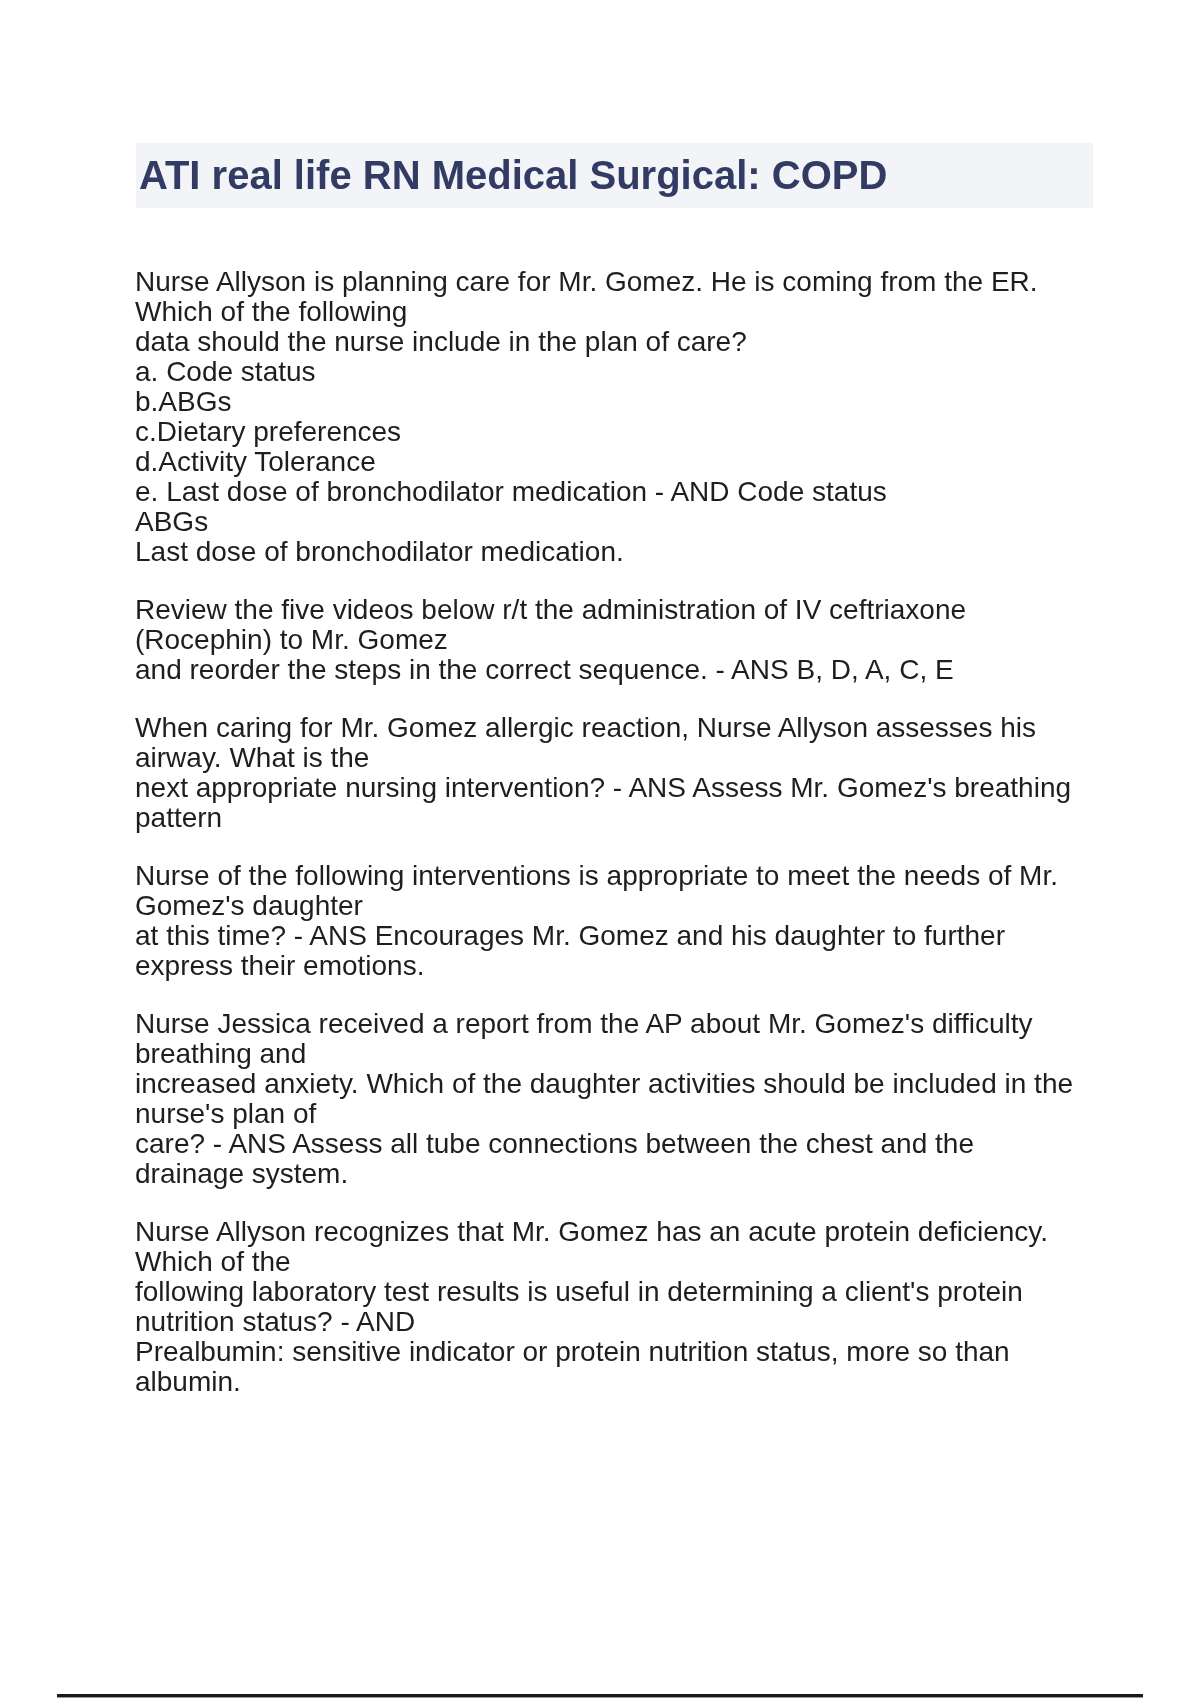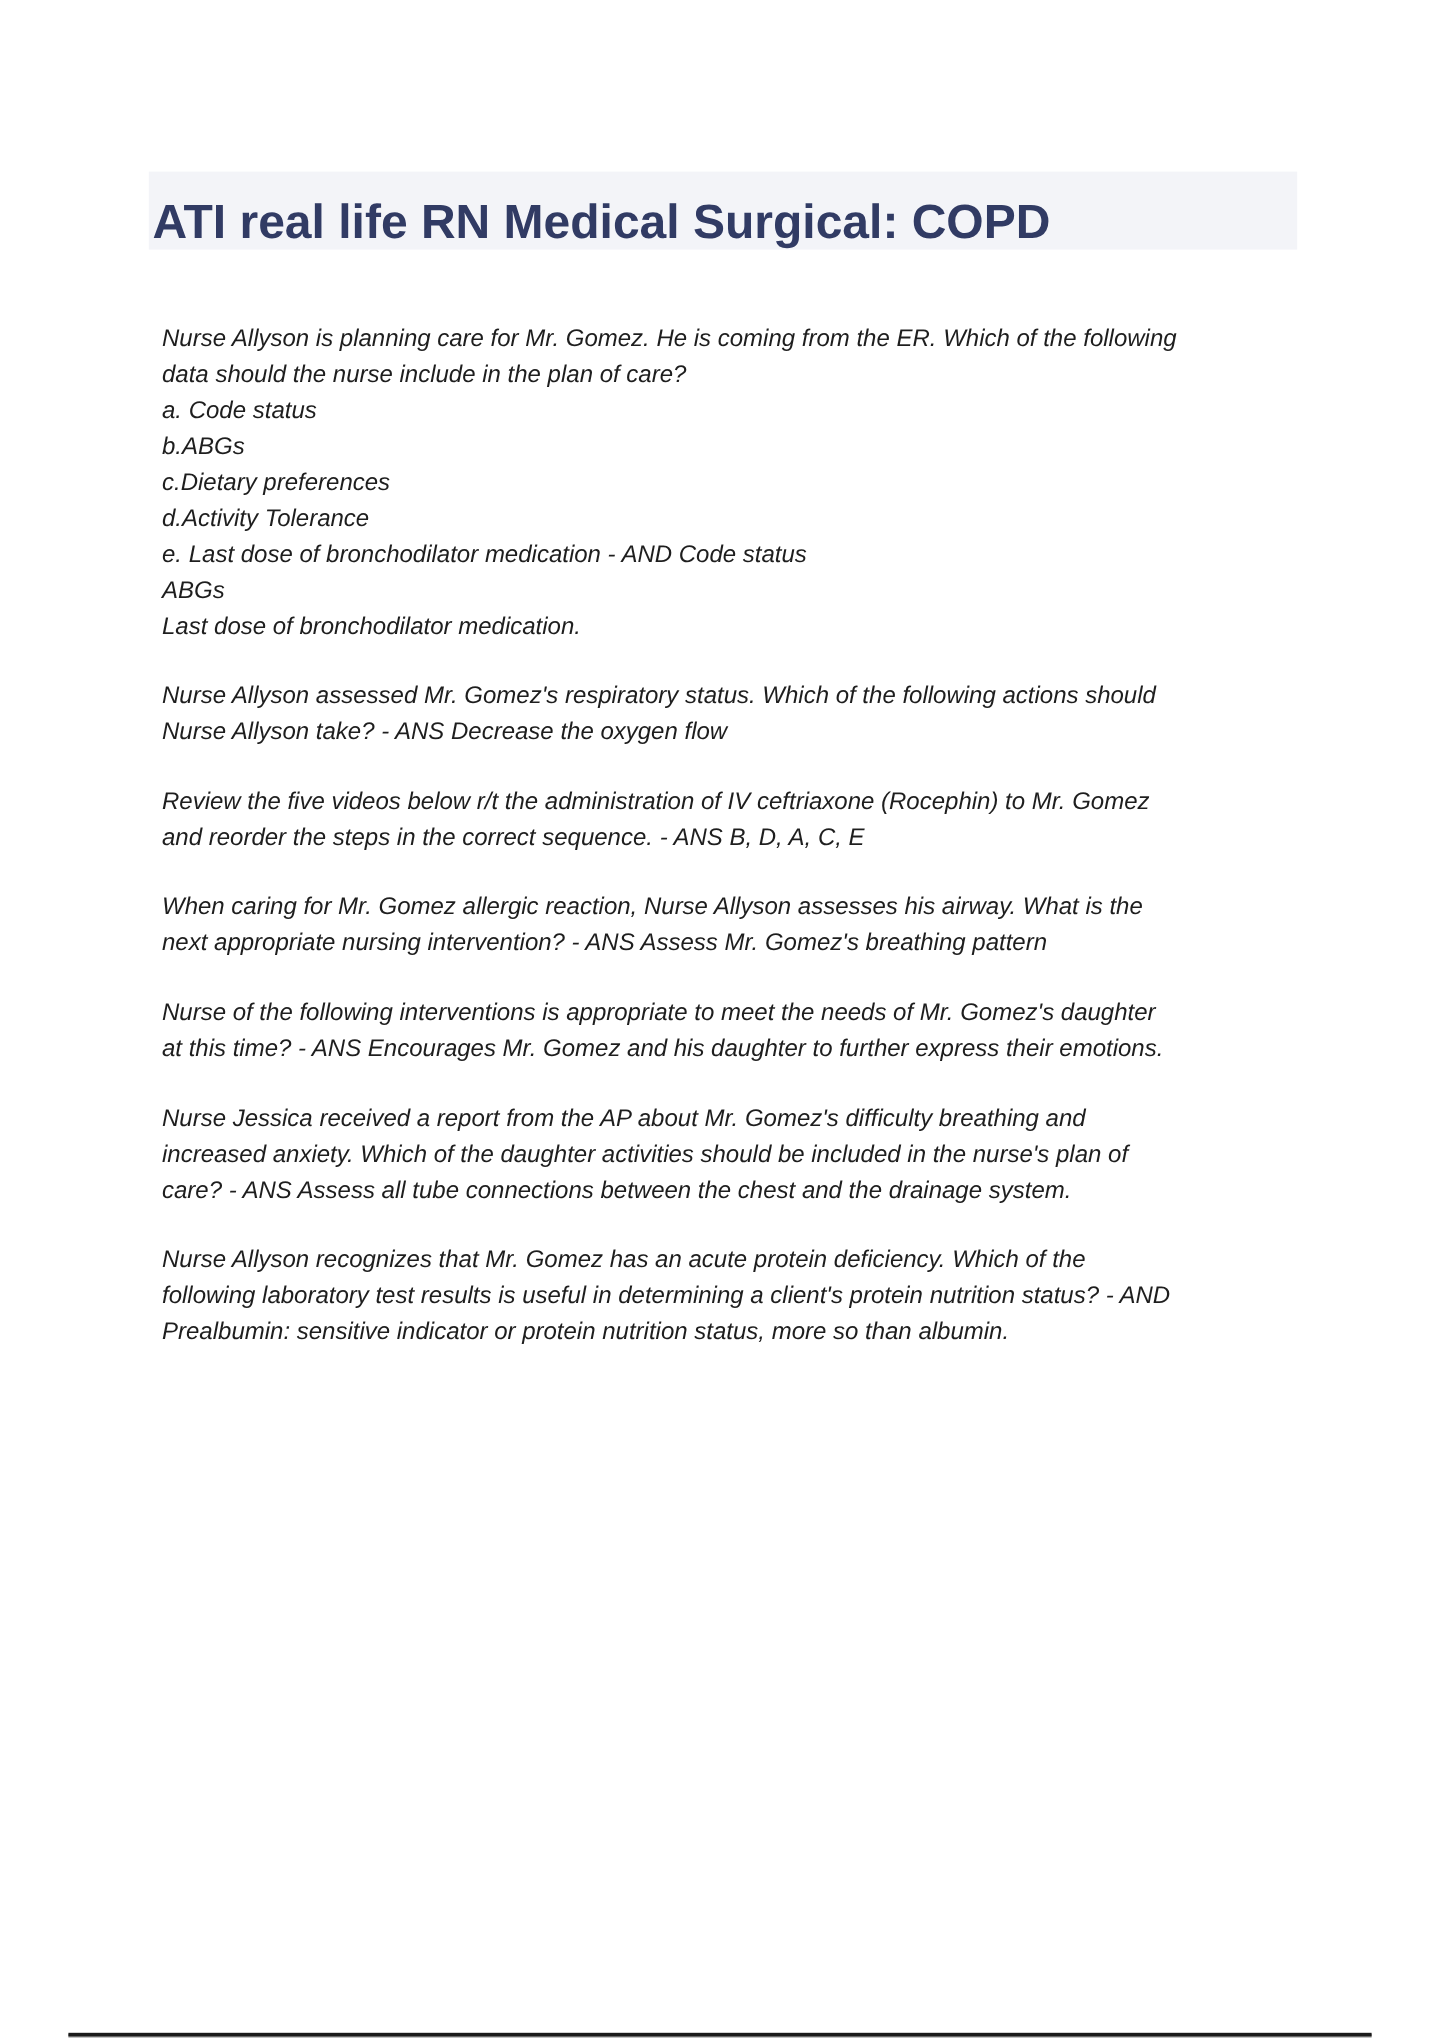--- a/index.html
+++ b/index.html
@@ -10,50 +10,49 @@
   .page {
     position: relative;
     width: 1200px;
     height: 1700px;
     background: #ffffff;
     overflow: hidden;
     font-family: "Liberation Sans", sans-serif;
   }
   .title-band {
     position: absolute;
-    left: 124px;
+    left: 136px;
     top: 143px;
     width: 957px;
     height: 65px;
     background: #f3f4f8;
     display: flex;
-    align-items: flex-end;
+    align-items: center;
   }
   .title-text {
     font-size: 40px;
     font-weight: bold;
     color: #313b64;
     padding-left: 3px;
     white-space: nowrap;
     letter-spacing: 0px;
   }
   .content {
     position: absolute;
     left: 135px;
     top: 267px;
     width: 948px;
   }
   .qa-block {
     margin: 0 0 28px 0;
-    font-size: 20px;
+    font-size: 28px;
     line-height: 30px;
     color: #1e1e1e;
     white-space: pre-line;
     letter-spacing: 0px;
-    font-style: italic;
   }
   .page-divider {
     position: absolute;
     left: 57px;
     top: 1694px;
     width: 1086px;
     height: 3px;
     background: #1a1a1a;
     box-shadow: 0 1px 0 #9a9a9a;
   }
@@ -70,22 +69,20 @@
   <div class="content">
     <p class="qa-block">Nurse Allyson is planning care for Mr. Gomez. He is coming from the ER. Which of the following
 data should the nurse include in the plan of care?
 a. Code status
 b.ABGs
 c.Dietary preferences
 d.Activity Tolerance
 e. Last dose of bronchodilator medication - AND Code status
 ABGs
 Last dose of bronchodilator medication.</p>
-    <p class="qa-block">Nurse Allyson assessed Mr. Gomez's respiratory status. Which of the following actions should
-Nurse Allyson take? - ANS Decrease the oxygen flow</p>
     <p class="qa-block">Review the five videos below r/t the administration of IV ceftriaxone (Rocephin) to Mr. Gomez
 and reorder the steps in the correct sequence. - ANS B, D, A, C, E</p>
     <p class="qa-block">When caring for Mr. Gomez allergic reaction, Nurse Allyson assesses his airway. What is the
 next appropriate nursing intervention? - ANS Assess Mr. Gomez's breathing pattern</p>
     <p class="qa-block">Nurse of the following interventions is appropriate to meet the needs of Mr. Gomez's daughter
 at this time? - ANS Encourages Mr. Gomez and his daughter to further express their emotions.</p>
     <p class="qa-block">Nurse Jessica received a report from the AP about Mr. Gomez's difficulty breathing and
 increased anxiety. Which of the daughter activities should be included in the nurse's plan of
 care? - ANS Assess all tube connections between the chest and the drainage system.</p>
     <p class="qa-block">Nurse Allyson recognizes that Mr. Gomez has an acute protein deficiency. Which of the

